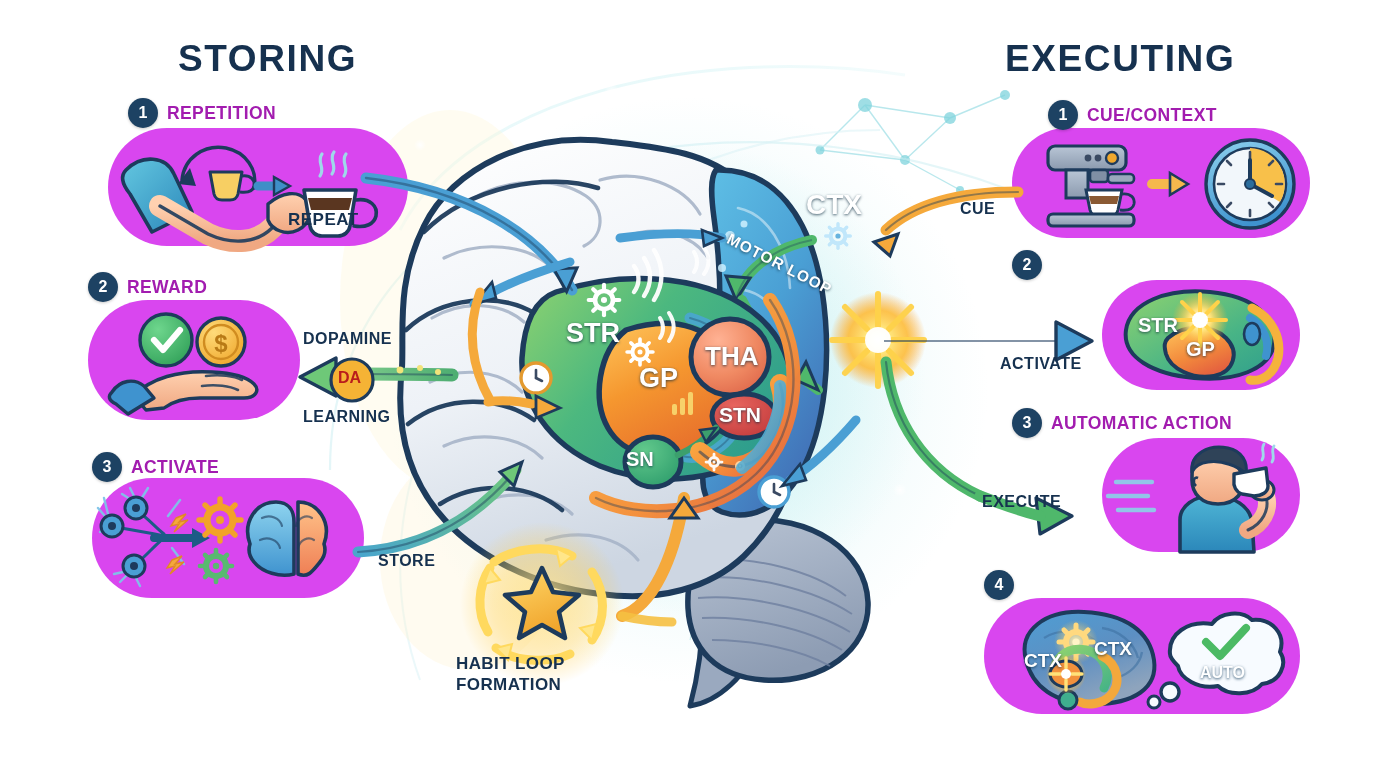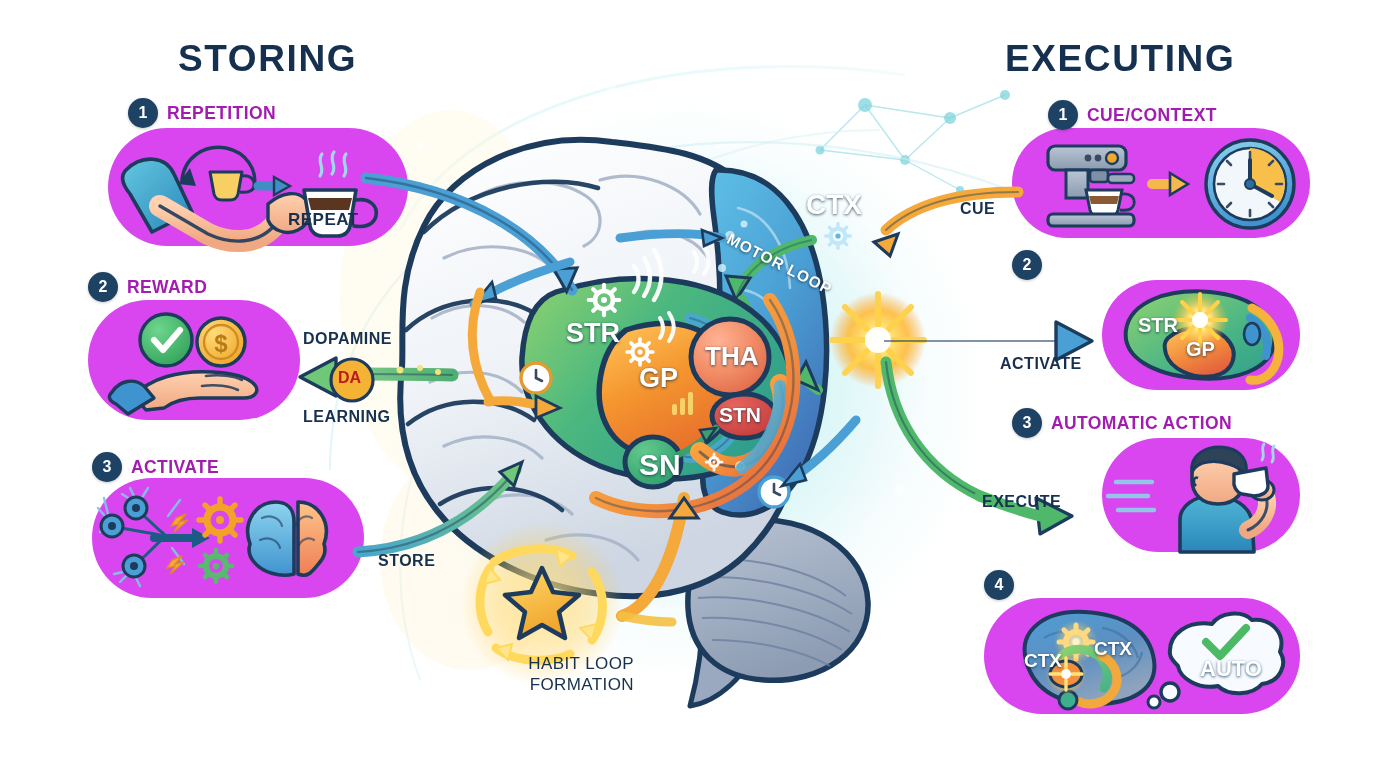--- a/index.html
+++ b/index.html
@@ -75,22 +75,22 @@
   }
   
   .brain-label {
     position: absolute;
     color: #ffffff; font-weight: bold;
     text-shadow: 0 1px 3px rgba(10,40,60,0.75);
     z-index: 30; white-space: nowrap;
   }
   .habit-caption {
     position: absolute;
-    text-align: right;
-    font-size: 17px; font-weight: normal; line-height: 1.22;
+    text-align: left;
+    font-size: 17px; font-weight: bold; line-height: 1.22;
     color: #16314f; letter-spacing: 0.4px;
     z-index: 20;
   }
   svg { display: block; overflow: visible; }
   .arrow-layer { position: absolute; left: 0; top: 0; z-index: 5; pointer-events: none; }
   .card-art { position:absolute; left:0; top:0; }
 </style>
 </head>
 <body>
 
@@ -509,21 +509,21 @@
 
   <div class="habit-caption" style="left:456px; top:654px; width:178px;">
     <div>HABIT LOOP</div>
     <div>FORMATION</div>
   </div>
 
   <div class="brain-label" style="left:566px; top:318px; font-size:27px;">STR</div>
   <div class="brain-label" style="left:639px; top:363px; font-size:27px;">GP</div>
   <div class="brain-label" style="left:705px; top:341px; font-size:26px;">THA</div>
   <div class="brain-label" style="left:719px; top:403px; font-size:21px;">STN</div>
-  <div class="brain-label" style="left:639px; top:448px; font-size:30px;">SN</div>
+  <div class="brain-label" style="left:626px; top:448px; font-size:20px;">SN</div>
   <div class="brain-label" style="left:806px; top:189px; font-size:28px;">CTX</div>
   <div class="brain-label" style="left:732px; top:230px; font-size:15.5px; letter-spacing:1px; transform:rotate(27deg); transform-origin:left top;">MOTOR LOOP</div>
 
   <div class="section-title" id="title-executing">EXECUTING</div>
   <div class="section-title" id="title-storing">STORING</div>
 
   <div class="step-head" style="left:128px; top:98px;">
     <div class="badge">1</div>
     <div class="step-label">REPETITION</div>
   </div>
@@ -916,16 +916,16 @@
 
       <path d="M186 56 C184 36 204 22 228 26 C236 14 258 12 268 22
                C288 20 302 36 296 54 C304 66 296 84 278 86
                C268 98 244 98 234 88 C214 92 196 80 194 68 C190 64 186 60 186 56 Z" fill="#f7fbff" stroke="#1d3b5c" stroke-width="4" stroke-linejoin="round"></path>
       <circle cx="186" cy="94" r="9" fill="#f7fbff" stroke="#1d3b5c" stroke-width="3.4"></circle>
       <circle cx="170" cy="104" r="6" fill="#f7fbff" stroke="#1d3b5c" stroke-width="3"></circle>
       <path d="M222 44 L236 58 L262 30" fill="none" stroke="#4cba64" stroke-width="8" stroke-linecap="round" stroke-linejoin="round"></path>
     </svg>
     <div class="brain-label" style="left:40px; top:52px; font-size:19px;">CTX</div>
     <div class="brain-label" style="left:110px; top:40px; font-size:19px;">CTX</div>
-    <div class="brain-label" style="left:216px; top:58px; font-size:22px; color:#ffffff; text-shadow:0 1px 3px rgba(20,60,90,0.85);">AUTO</div>
+    <div class="brain-label" style="left:216px; top:66px; font-size:16px; color:#ffffff; text-shadow:0 1px 3px rgba(20,60,90,0.85);">AUTO</div>
   </div>
 
 </div>
 
 </body></html>

